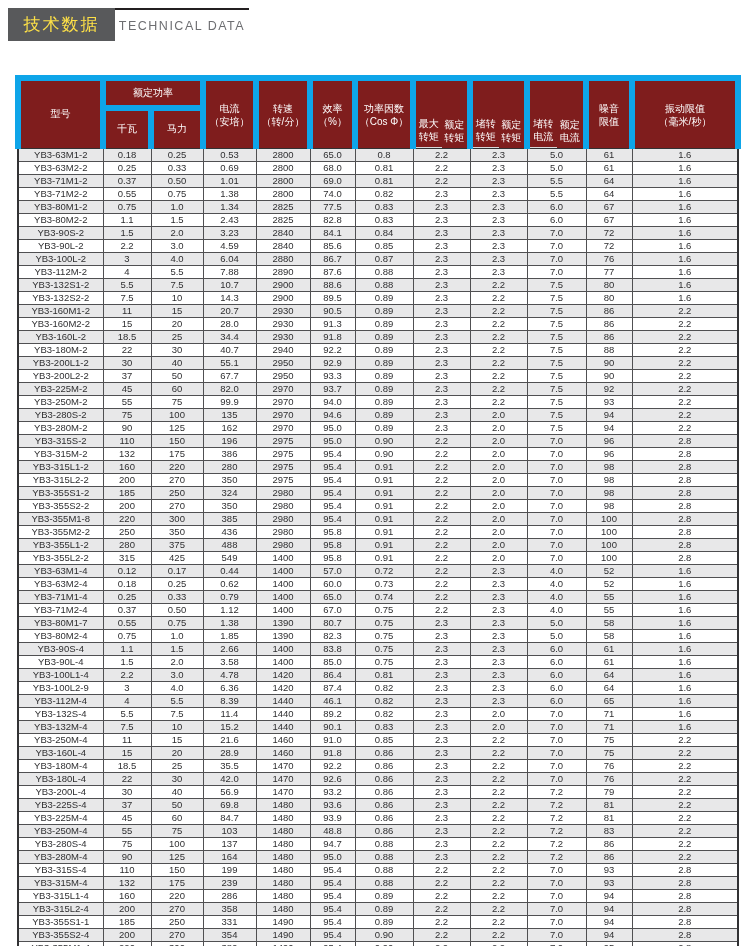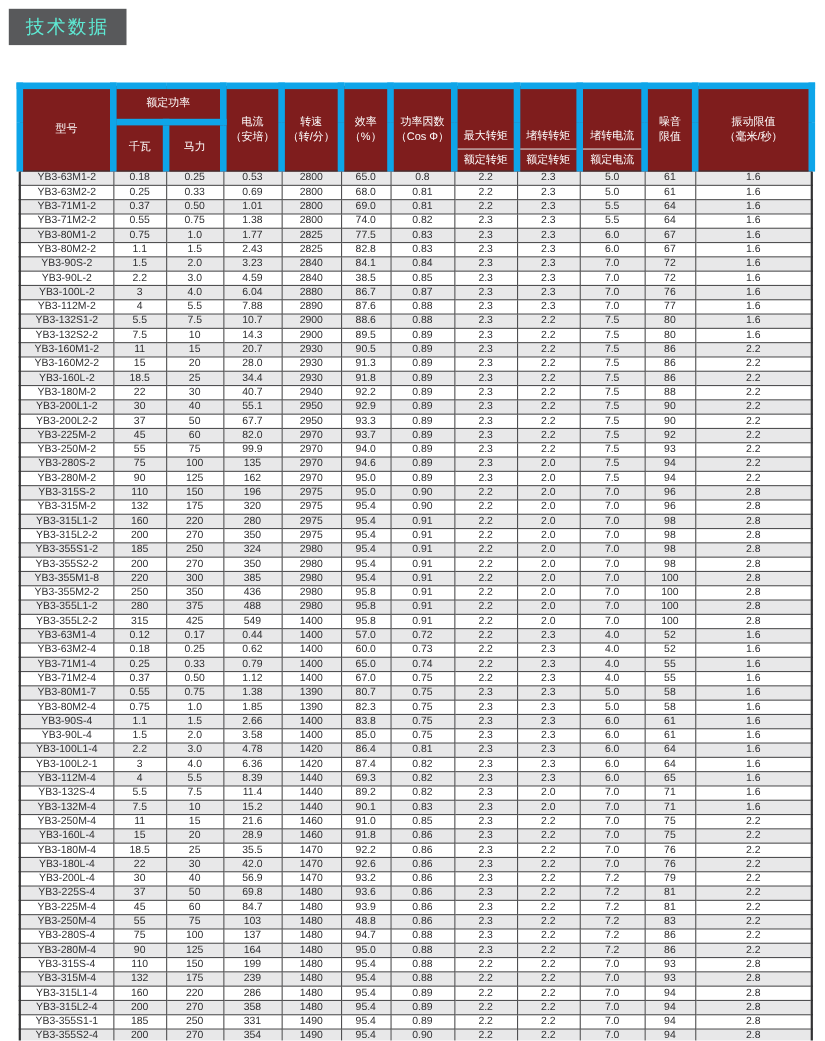--- a/index.html
+++ b/index.html
@@ -8,21 +8,21 @@
     width: 750px; height: 946px;
     font-family: "Liberation Sans", "DejaVu Sans", sans-serif;
     position: relative;
     color: #333335;
   }
   .title-row {
     position: absolute; left: 8px; top: 8px;
     display: flex; align-items: stretch; height: 33px;
   }
   .title-cn {
-    background: #58595b; color: #5eead4;
+    background: #58595b; color: #fde047;
     width: 107px; display: flex; align-items: center; justify-content: center;
     font-size: 17px; letter-spacing: 2px;
   }
   .title-en {
     width: 134px; background: #ffffff;
     border-top: 2px solid #231f20;
     display: flex; align-items: center; justify-content: center;
     color: #6d6e71; font-size: 12.5px; letter-spacing: 1.5px;
     white-space: nowrap;
   }
@@ -35,39 +35,40 @@
   thead th {
     background: #7f1d1d; color: #ffffff;
     font-size: 10px; font-weight: normal;
     border: 6px solid #0ea5e9;
     padding: 0; line-height: 1.25;
     vertical-align: middle; text-align: center;
   }
   thead tr.h1 th { height: 24px; }
   thead tr.h2 th { height: 33px; }
   thead tr.h2 th, thead th[rowspan] { border-bottom: 1px solid #323234; }
-  .frac { display: flex; flex-direction: column; align-items: stretch; margin-top: 34px; }
+  .frac { display: flex; flex-direction: row; align-items: stretch; margin-top: 34px; }
   .frac .fr-top { padding: 3px 0 4px 0; border-bottom: 1px solid #d9d9da; }
   .frac .fr-bot { padding: 4px 0 3px 0; text-align: center; }
   .two-line div { line-height: 1.3; }
   tbody td {
     border: 1px solid #505052;
     height: 12.6px; padding: 0;
     font-size: 9.5px; line-height: 12px;
     text-align: center; vertical-align: middle;
     color: #2f2f31; white-space: nowrap; overflow: hidden;
   }
   tbody tr:nth-child(odd) { background: #e8e8e9; }
   tbody tr:nth-child(even) { background: #ffffff; }
 </style>
 </head>
 <body>
 
 <div class="title-row">
   <div class="title-cn">技术数据</div>
+  <div class="title-en">TECHNICAL DATA</div>
 </div>
 
 <div class="table-wrap">
   <table class="spec">
     <colgroup>
       <col style="width:85px">
         <col style="width:48px">
         <col style="width:52px">
       <col style="width:53px">
         <col style="width:54px">
@@ -197,21 +198,21 @@
           <td>2.3</td>
           <td>2.3</td>
           <td>5.5</td>
           <td>64</td>
           <td>1.6</td>
         </tr>
         <tr>
           <td>YB3-80M1-2</td>
           <td>0.75</td>
           <td>1.0</td>
-          <td>1.77</td>
+          <td>1.34</td>
           <td>2825</td>
           <td>77.5</td>
           <td>0.83</td>
           <td>2.3</td>
           <td>2.3</td>
           <td>6.0</td>
           <td>67</td>
           <td>1.6</td>
         </tr>
         <tr>
@@ -241,21 +242,21 @@
           <td>7.0</td>
           <td>72</td>
           <td>1.6</td>
         </tr>
         <tr>
           <td>YB3-90L-2</td>
           <td>2.2</td>
           <td>3.0</td>
           <td>4.59</td>
           <td>2840</td>
-          <td>38.5</td>
+          <td>85.6</td>
           <td>0.85</td>
           <td>2.3</td>
           <td>2.3</td>
           <td>7.0</td>
           <td>72</td>
           <td>1.6</td>
         </tr>
         <tr>
           <td>YB3-100L-2</td>
           <td>3</td>
@@ -463,21 +464,21 @@
           <td>2.2</td>
           <td>2.0</td>
           <td>7.0</td>
           <td>96</td>
           <td>2.8</td>
         </tr>
         <tr>
           <td>YB3-315M-2</td>
           <td>132</td>
           <td>175</td>
-          <td>320</td>
+          <td>386</td>
           <td>2975</td>
           <td>95.4</td>
           <td>0.90</td>
           <td>2.2</td>
           <td>2.0</td>
           <td>7.0</td>
           <td>96</td>
           <td>2.8</td>
         </tr>
         <tr>
@@ -712,40 +713,40 @@
           <td>1420</td>
           <td>86.4</td>
           <td>0.81</td>
           <td>2.3</td>
           <td>2.3</td>
           <td>6.0</td>
           <td>64</td>
           <td>1.6</td>
         </tr>
         <tr>
-          <td>YB3-100L2-1</td>
+          <td>YB3-100L2-9</td>
           <td>3</td>
           <td>4.0</td>
           <td>6.36</td>
           <td>1420</td>
           <td>87.4</td>
           <td>0.82</td>
           <td>2.3</td>
           <td>2.3</td>
           <td>6.0</td>
           <td>64</td>
           <td>1.6</td>
         </tr>
         <tr>
           <td>YB3-112M-4</td>
           <td>4</td>
           <td>5.5</td>
           <td>8.39</td>
           <td>1440</td>
-          <td>69.3</td>
+          <td>46.1</td>
           <td>0.82</td>
           <td>2.3</td>
           <td>2.3</td>
           <td>6.0</td>
           <td>65</td>
           <td>1.6</td>
         </tr>
         <tr>
           <td>YB3-132S-4</td>
           <td>5.5</td>

